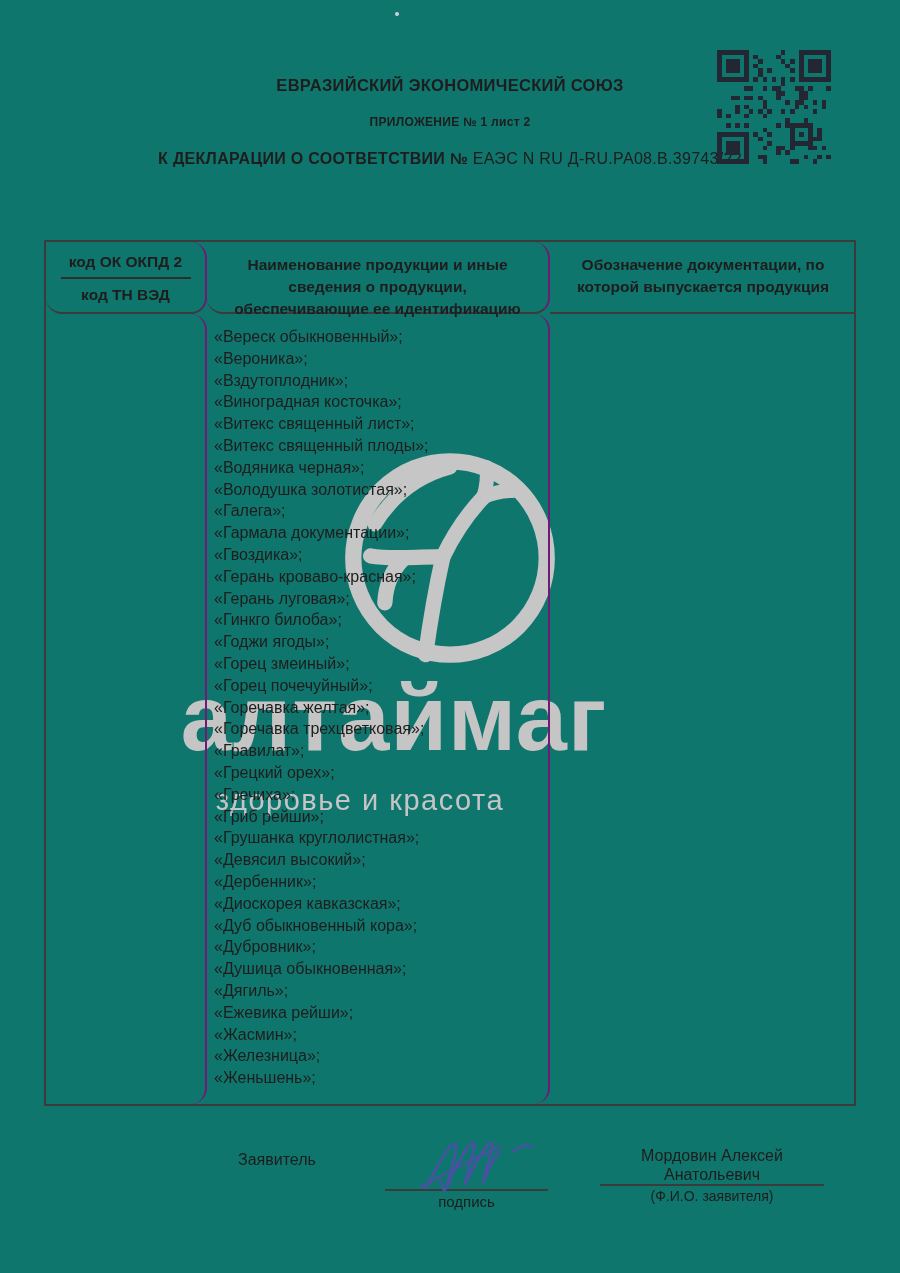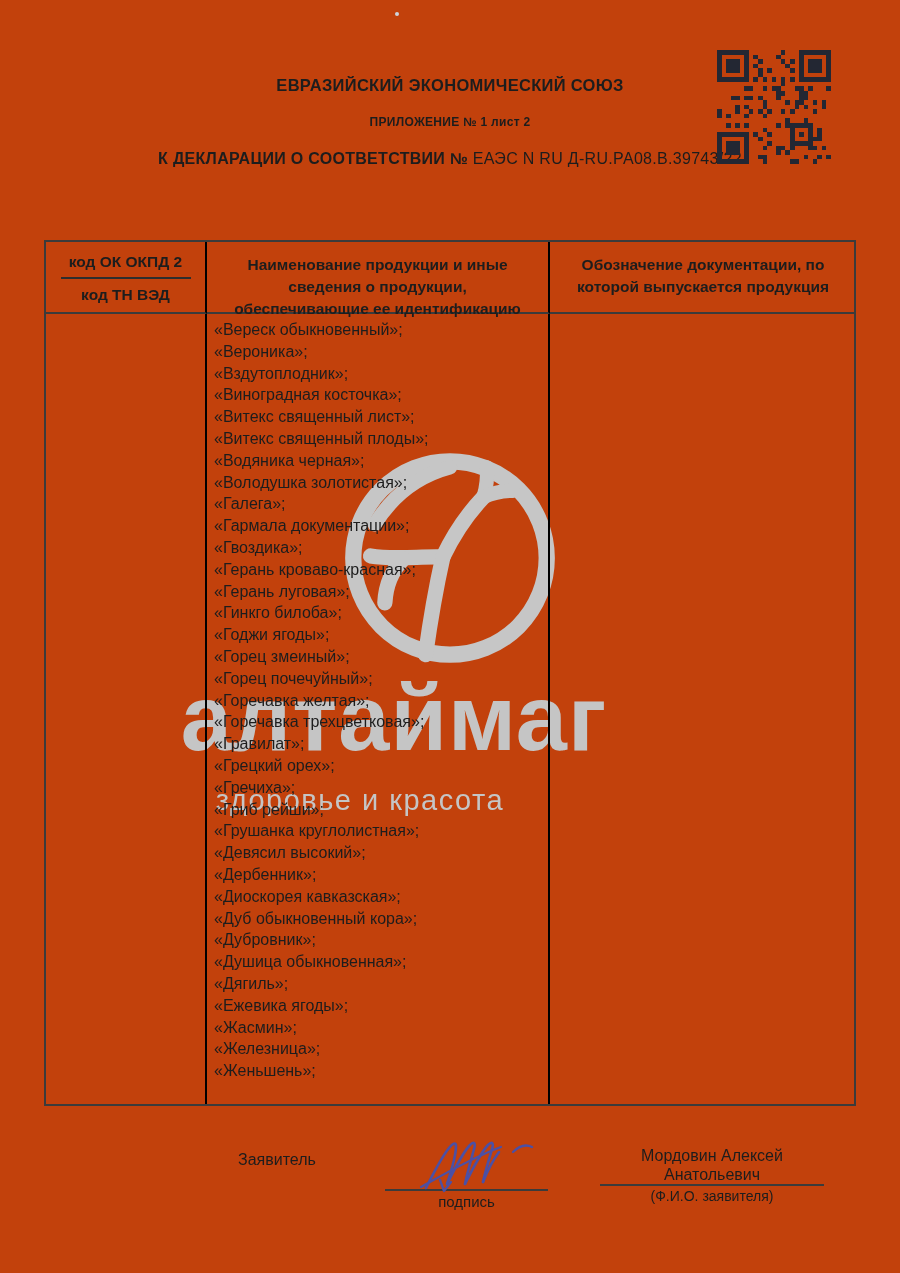--- a/index.html
+++ b/index.html
@@ -1,18 +1,18 @@
 <!DOCTYPE html>
 <html lang="ru"><head>
 <meta charset="utf-8">
 <style>
   html,body{margin:0;padding:0;background:#9aa0a6;}
   .page{
     position:relative;width:900px;height:1273px;margin:0 auto;
-    background:#c2410c;color:#1d1d1d;
+    background:#0f766e;color:#1d1d1d;
     font-family:"Liberation Sans",sans-serif;overflow:hidden;
   }
   
   .title{position:absolute;left:0;width:900px;text-align:center;font-weight:bold;letter-spacing:.3px;}
   .title1{top:76px;font-size:16.5px;}
   .title2{top:115px;font-size:12px;}
   .title3{top:150px;font-size:16px;white-space:nowrap;}
   .title3 .decl-num{font-weight:normal;}
   
   .qr{position:absolute;left:717px;top:50px;width:114px;height:114px;}
@@ -25,26 +25,26 @@
   .wm-brand{left:0;top:672px;width:788px;text-align:center;font-size:92px;font-weight:bold;letter-spacing:1px;line-height:1;}
   .wm-tagline{left:0;top:786px;width:720px;text-align:center;font-size:29px;letter-spacing:1.5px;line-height:1;}
   
   .tbl{
     position:absolute;z-index:1;left:44px;top:240px;width:812px;height:866px;
     border:2px solid #3b3b3b;box-sizing:border-box;
     display:grid;grid-template-columns:161px 343px 306px;grid-template-rows:72px 1fr;
     background:transparent;
   }
   .cell{box-sizing:border-box;}
-  .vline{border-right:2px solid #000000;}
+  .vline{border-right:2px solid #701a75;border-radius:16px;}
   .hline{border-bottom:2px solid #3b3b3b;}
   .hcell{font-weight:bold;font-size:15.5px;text-align:center;line-height:22px;padding-top:12px;}
   .h1cell{display:flex;flex-direction:column;align-items:center;padding-top:9px;}
   .h1cell .rule{width:130px;border-top:2px solid #2e2e2e;margin:4px 0 5px;}
-  .products{padding:5px 0 0 7px;font-size:16px;line-height:21.8px;}
+  .products{padding:12px 0 0 7px;font-size:16px;line-height:21.8px;}
   .products div{white-space:nowrap;}
   
   .applicant{position:absolute;left:238px;top:1151px;font-size:16px;z-index:1;}
   .sig-svg{position:absolute;left:413px;top:1136px;width:130px;height:58px;z-index:2;}
   .sig-line{position:absolute;left:385px;top:1189px;width:163px;border-top:2px solid #3b3b3b;z-index:1;}
   .sig-caption{position:absolute;left:385px;top:1193px;width:163px;text-align:center;font-size:15px;z-index:1;}
   .fio-block{position:absolute;left:598px;top:1146px;width:228px;text-align:center;font-size:16px;line-height:19px;z-index:1;}
   .fio-line{position:absolute;left:600px;top:1184px;width:224px;border-top:2px solid #3b3b3b;z-index:1;}
   .fio-caption{position:absolute;left:600px;top:1188px;width:224px;text-align:center;font-size:14px;z-index:1;}
 </style>
@@ -333,21 +333,21 @@
         <div>«Гречиха»;</div>
         <div>«Гриб рейши»;</div>
         <div>«Грушанка круглолистная»;</div>
         <div>«Девясил высокий»;</div>
         <div>«Дербенник»;</div>
         <div>«Диоскорея кавказская»;</div>
         <div>«Дуб обыкновенный кора»;</div>
         <div>«Дубровник»;</div>
         <div>«Душица обыкновенная»;</div>
         <div>«Дягиль»;</div>
-        <div>«Ежевика ягоды»;</div>
+        <div>«Ежевика рейши»;</div>
         <div>«Жасмин»;</div>
         <div>«Железница»;</div>
         <div>«Женьшень»;</div>
       </div>
     <div class="cell"></div>
   </div>
 
   <div class="applicant">Заявитель</div>
 
   <svg class="sig-svg" viewBox="0 0 130 58" xmlns="http://www.w3.org/2000/svg" fill="none" stroke="#4b50a5" stroke-width="2.6" stroke-linecap="round" stroke-linejoin="round">

